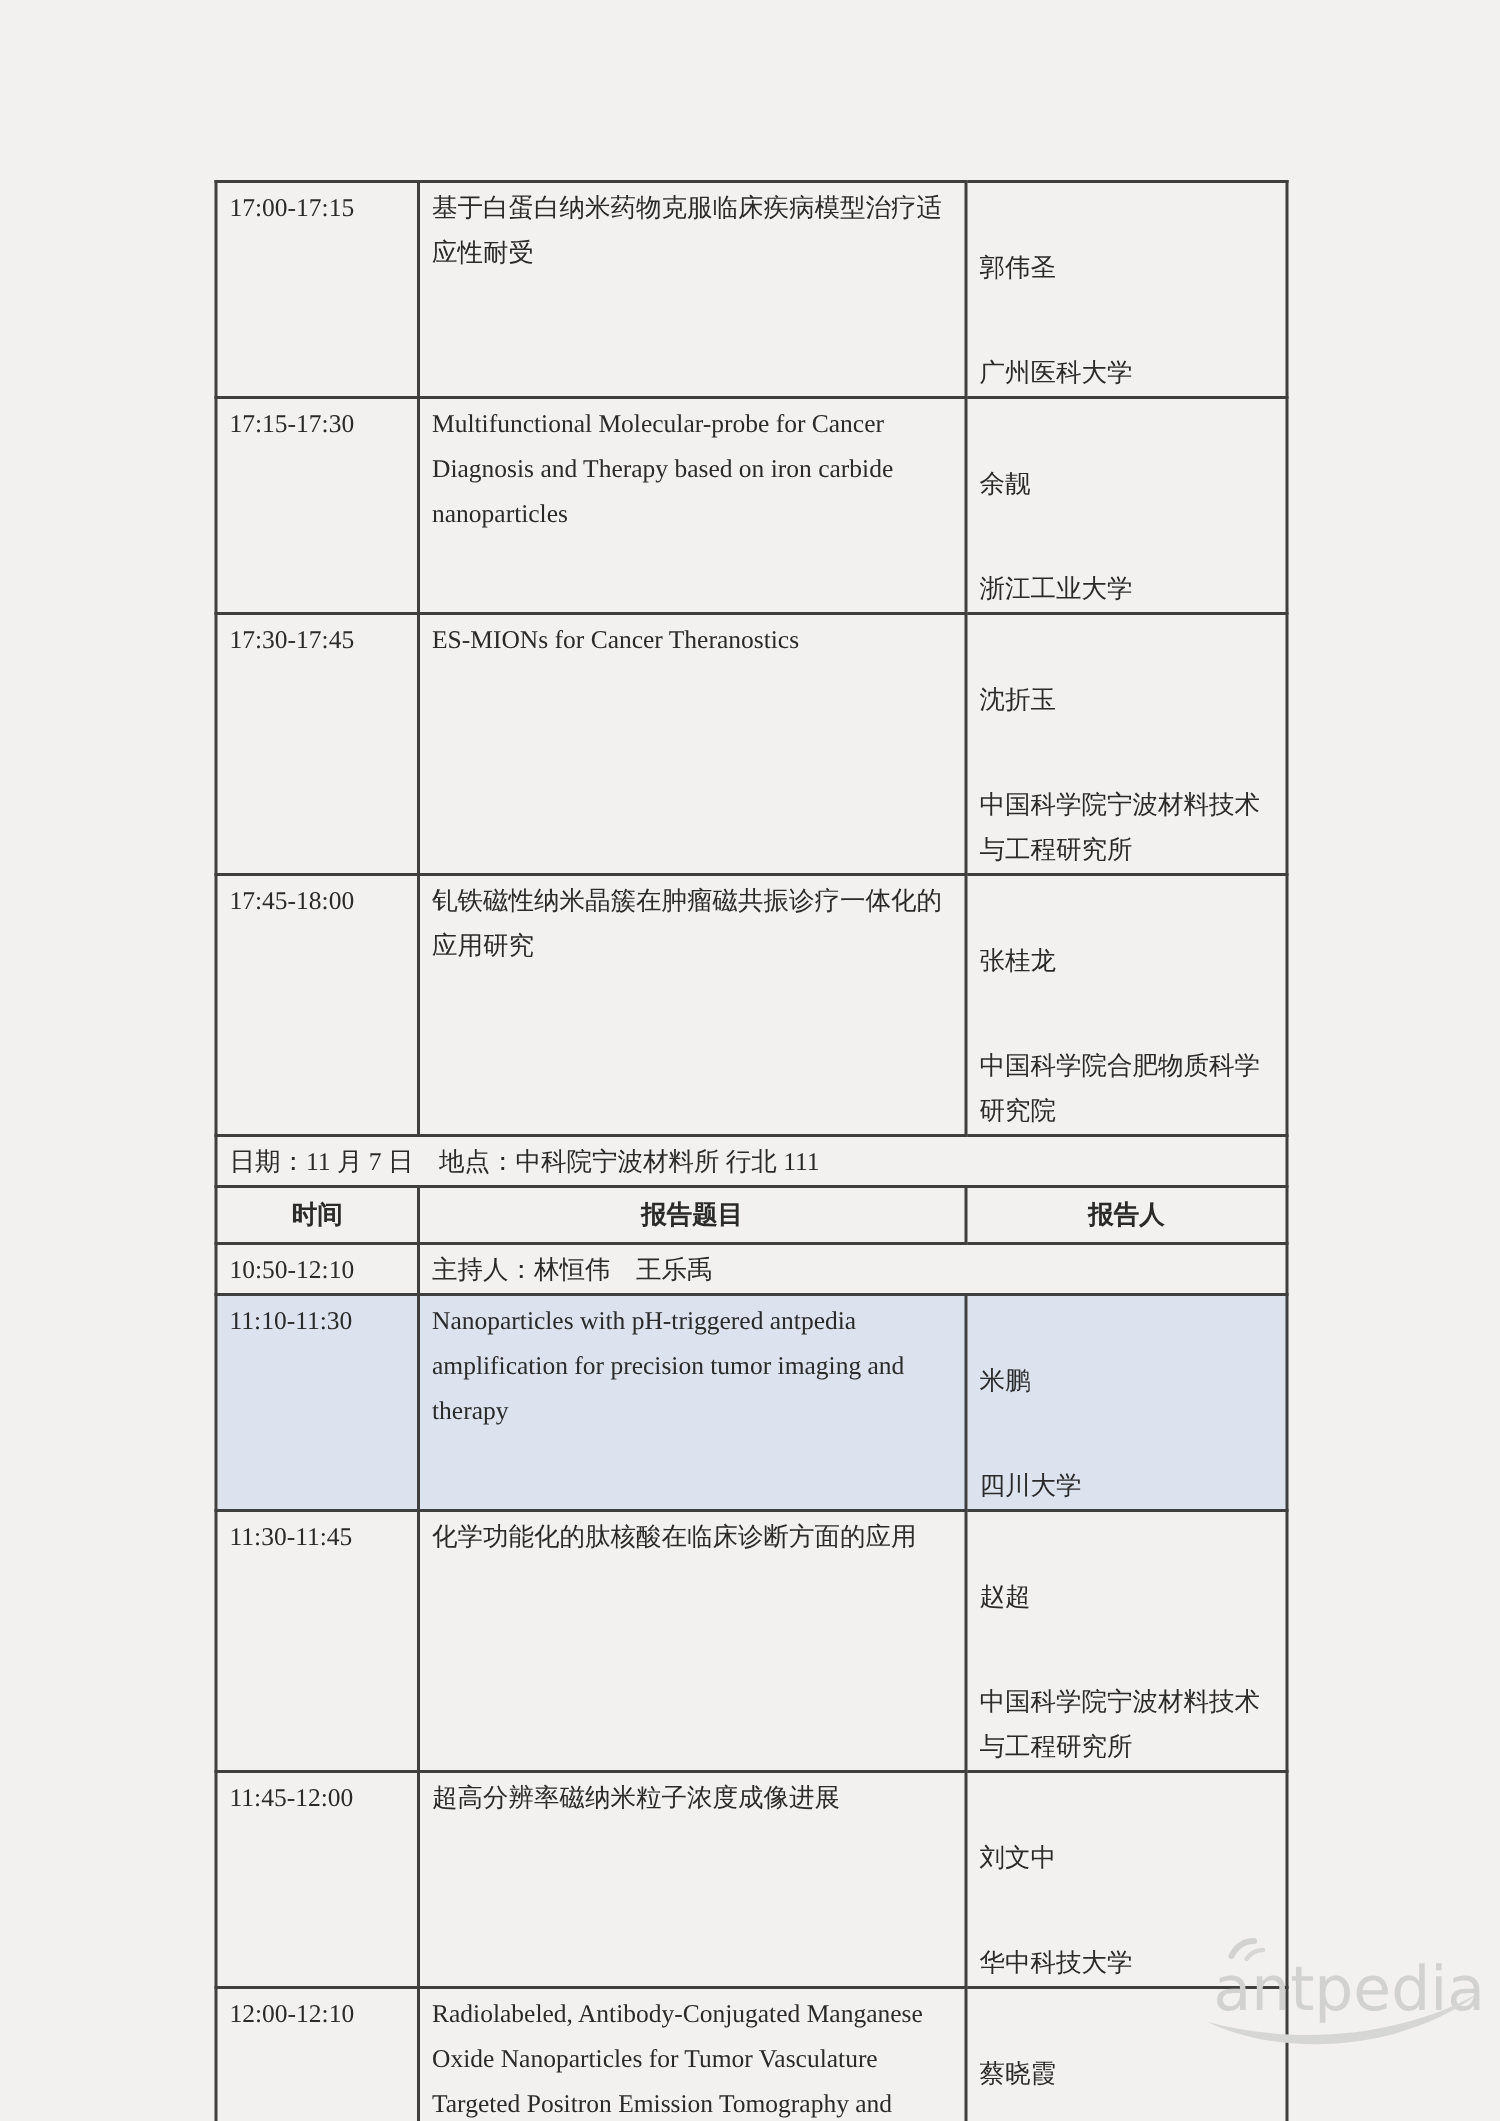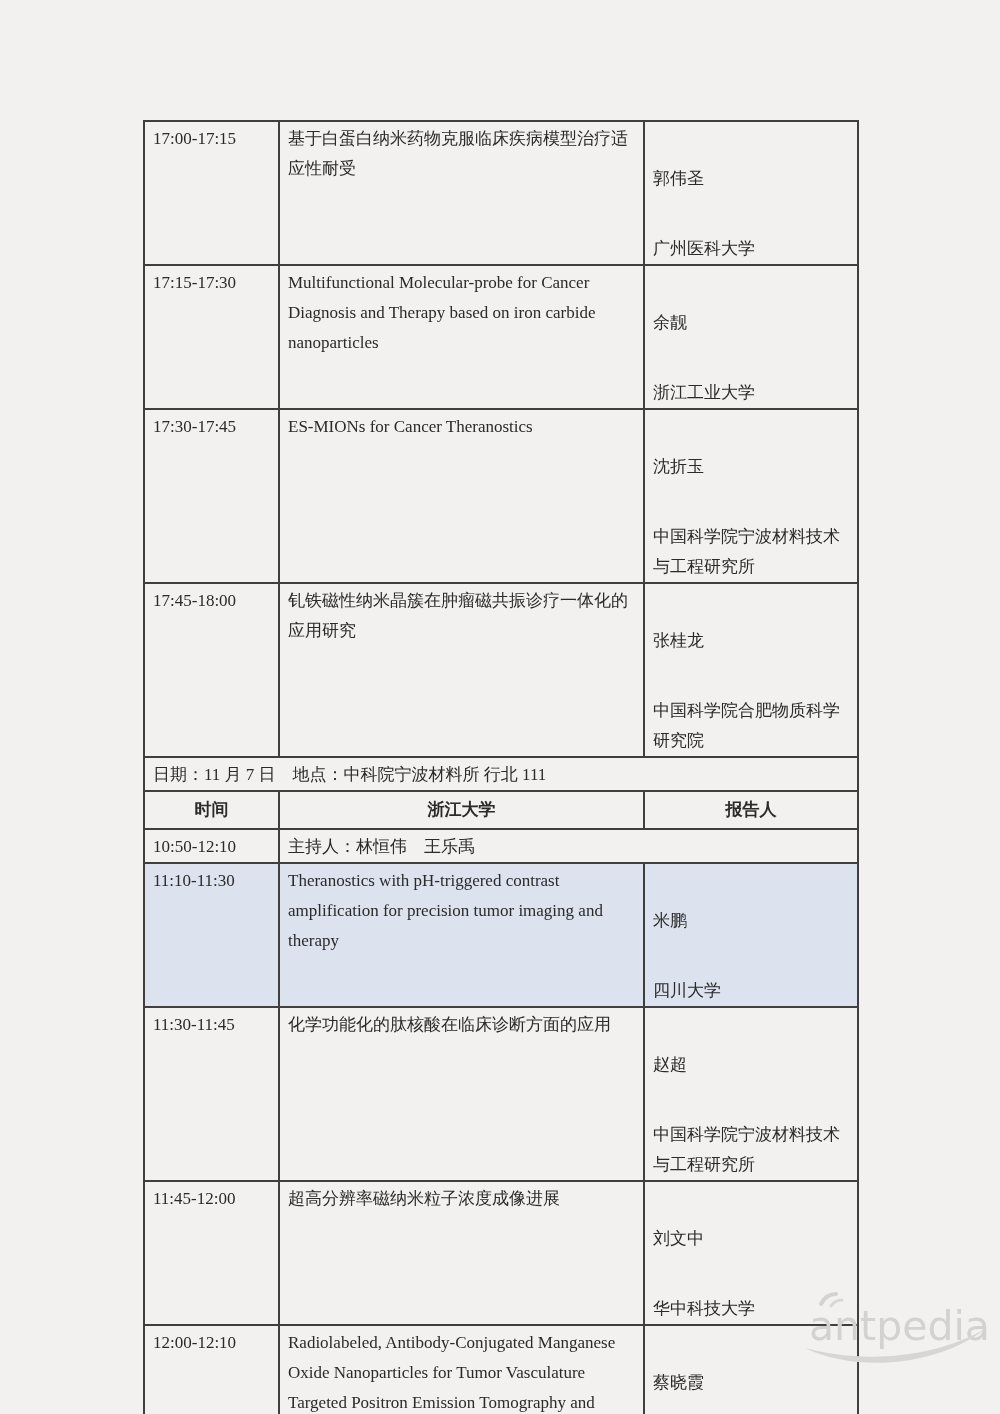--- a/index.html
+++ b/index.html
@@ -109,32 +109,32 @@
         </div>
       </td>
     </tr>
 
     <tr style="height:30px">
       <td class="date-cell" colspan="3">日期：11 月 7 日　地点：中科院宁波材料所 行北 111</td>
     </tr>
 
     <tr style="height:30px">
       <th>时间</th>
-      <th>浙江大学</th>
+      <th>报告题目</th>
       <th>报告人</th>
     </tr>
 
     <tr style="height:32px">
       <td>10:50-12:10</td>
       <td colspan="2">主持人：林恒伟　王乐禹</td>
     </tr>
 
     <tr class="hl" style="height:92px">
       <td>11:10-11:30</td>
-      <td>Theranostics with pH-triggered contrast amplification for precision tumor imaging and therapy</td>
+      <td>Nanoparticles with pH-triggered antpedia amplification for precision tumor imaging and therapy</td>
       <td>
         <div class="speaker-block">
           <div>米鹏</div>
           <div>四川大学</div>
         </div>
       </td>
     </tr>
     <tr style="height:92px">
       <td>11:30-11:45</td>
       <td>化学功能化的肽核酸在临床诊断方面的应用</td>

